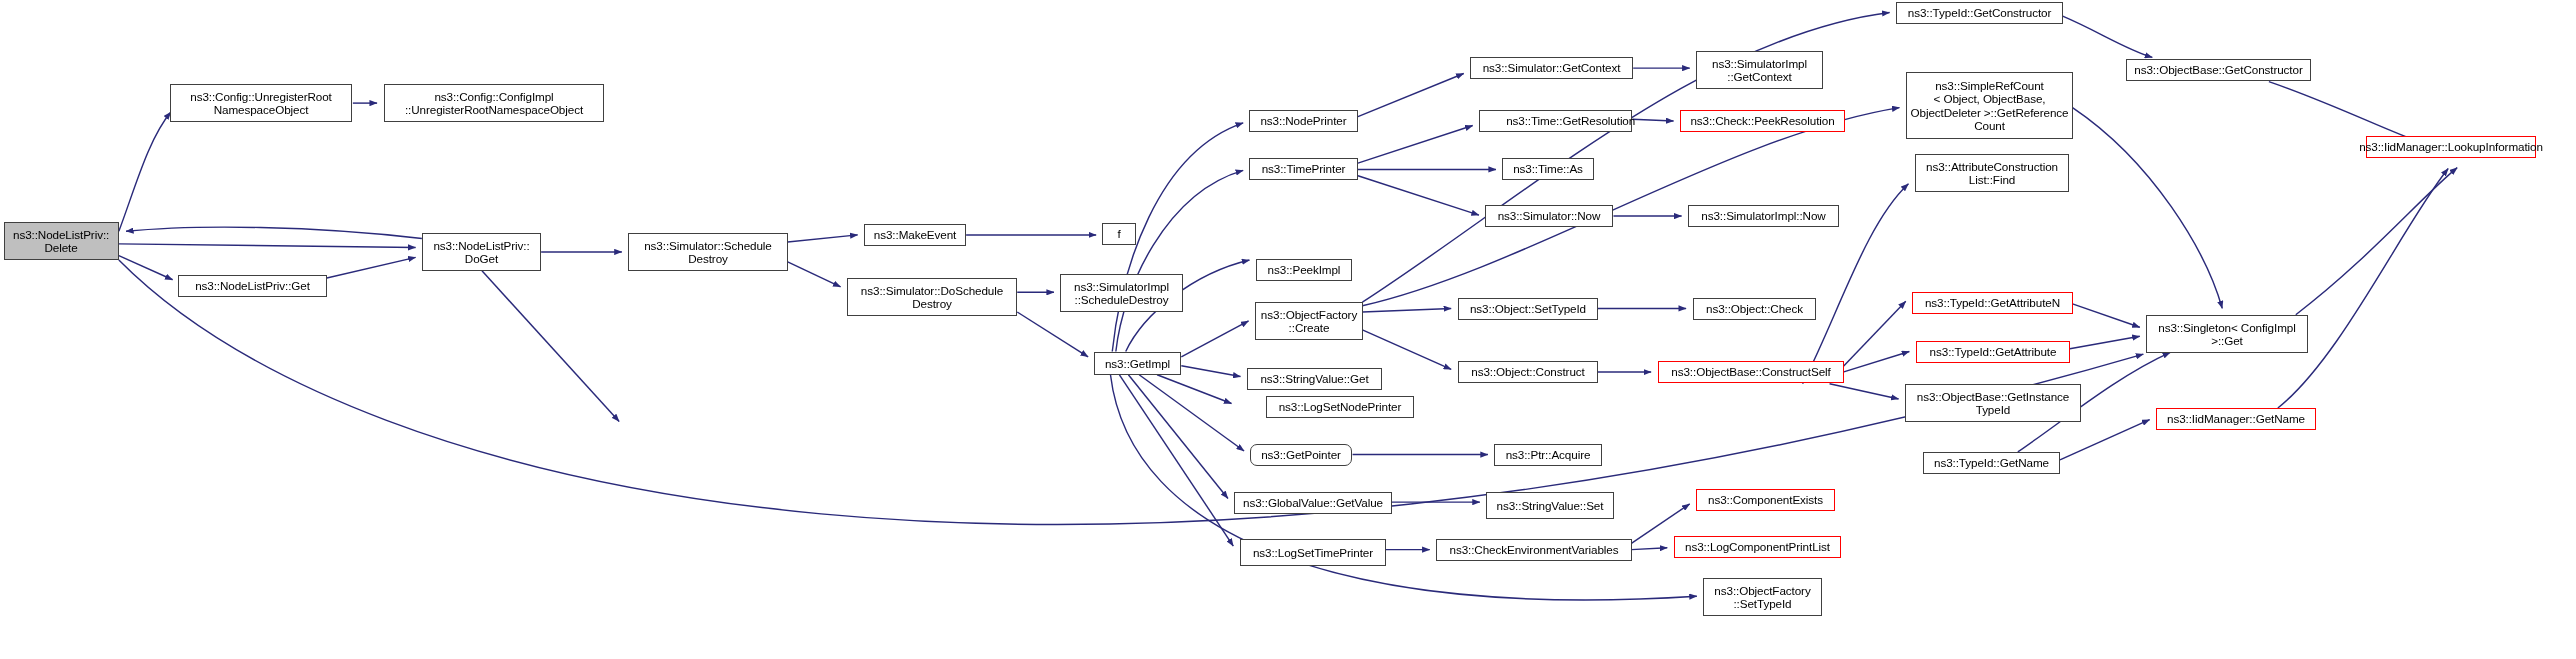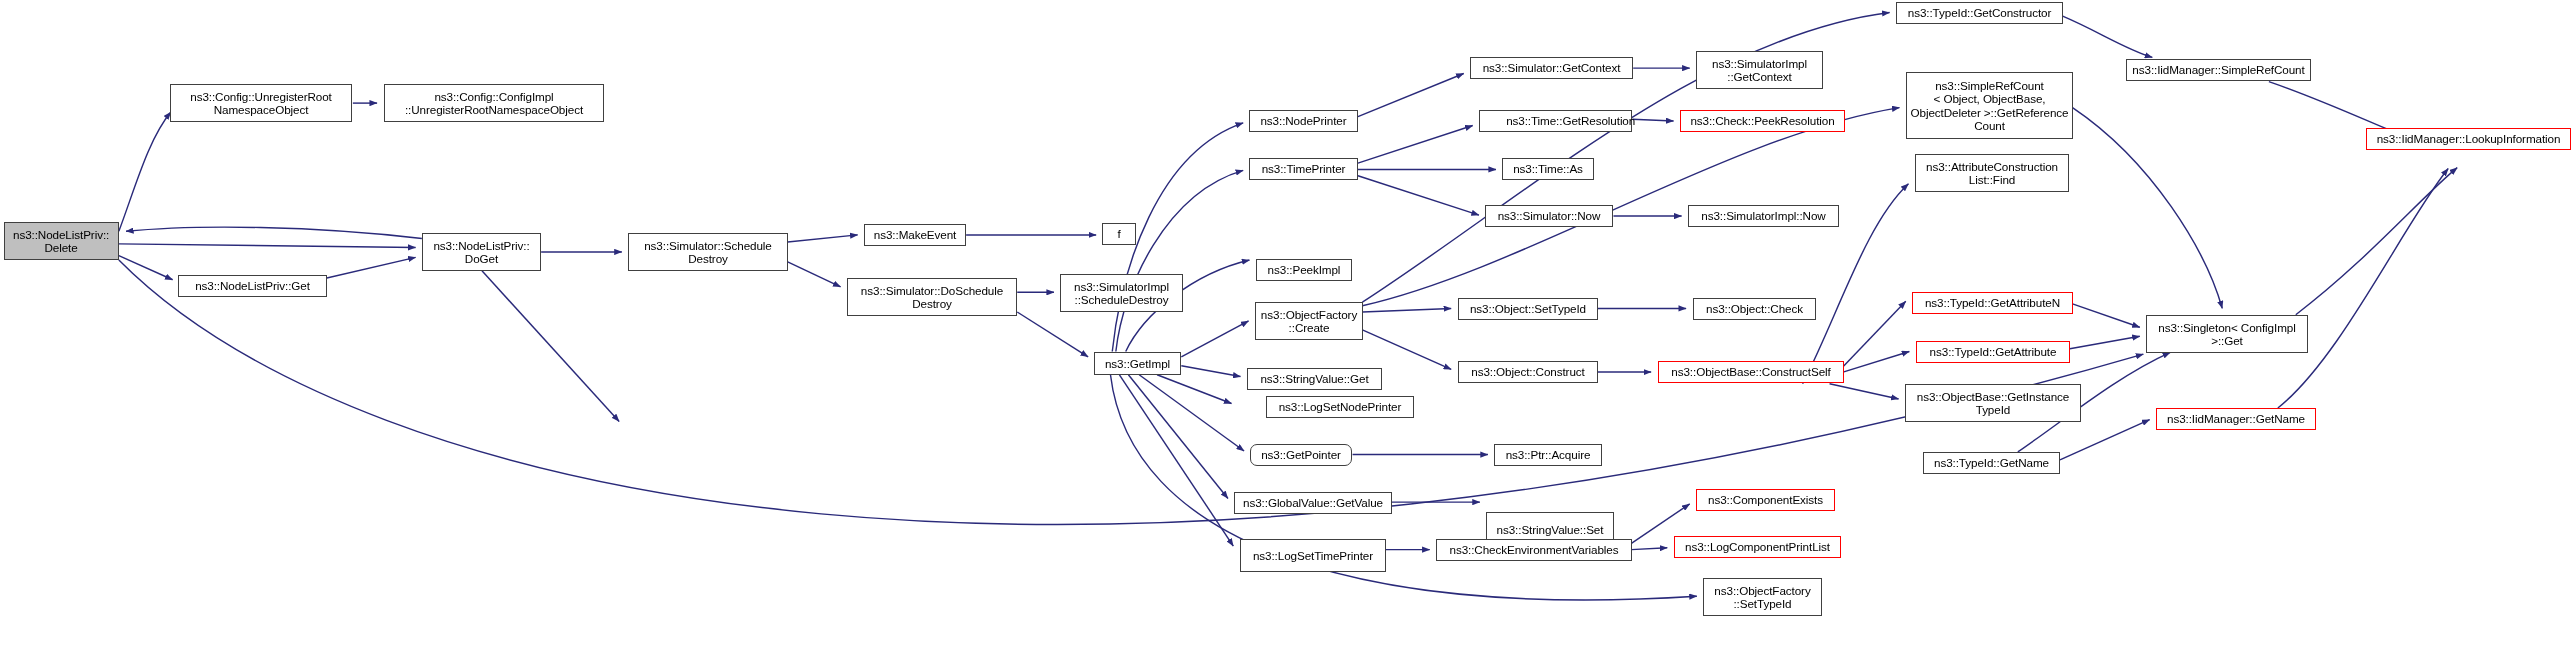--- a/index.html
+++ b/index.html
@@ -121,29 +121,29 @@
       <div class="node" style="left: 1094px; top: 352px; width: 87px; height: 23px;">ns3::GetImpl</div>
       <div class="node" style="left: 1249px; top: 110px; width: 109px; height: 22.4px;">ns3::NodePrinter</div>
       <div class="node" style="left: 1249px; top: 158px; width: 109px; height: 22.4px;">ns3::TimePrinter</div>
       <div class="node" style="left: 1256px; top: 249px; width: 96px; height: 22.4px; margin-top: 10px;">ns3::PeekImpl</div>
       <div class="node" style="left: 1255px; top: 302px; width: 108px; height: 38px;">ns3::ObjectFactory
 ::Create</div>
       <div class="node" style="left: 1247px; top: 368px; width: 135px; height: 22.4px;">ns3::StringValue::Get</div>
       <div class="node" style="left: 1238px; top: 396px; width: 148px; height: 22.4px; margin-left: 28px;">ns3::LogSetNodePrinter</div>
       <div class="node" style="left: 1250px; top: 444px; width: 102px; height: 22.4px; border-radius: 7px;">ns3::GetPointer</div>
       <div class="node" style="left: 1234px; top: 492px; width: 158px; height: 22.4px;">ns3::GlobalValue::GetValue</div>
-      <div class="node" style="left: 1240px; top: 539px; width: 146px; height: 33px;">ns3::LogSetTimePrinter</div>
+      <div class="node" style="left: 1240px; top: 539px; width: 146px; height: 27px;">ns3::LogSetTimePrinter</div>
       <div class="node" style="left: 1470px; top: 57px; width: 163px; height: 22.4px;">ns3::Simulator::GetContext</div>
       <div class="node" style="left: 1479px; top: 110px; width: 153px; height: 22.4px; padding-left: 33px;">ns3::Time::GetResolution</div>
       <div class="node" style="left: 1502px; top: 158px; width: 92px; height: 22.4px;">ns3::Time::As</div>
       <div class="node" style="left: 1485px; top: 205px; width: 128px; height: 22.4px;">ns3::Simulator::Now</div>
       <div class="node" style="left: 1458px; top: 298px; width: 140px; height: 22.4px;">ns3::Object::SetTypeId</div>
       <div class="node" style="left: 1458px; top: 361px; width: 140px; height: 22.4px;">ns3::Object::Construct</div>
       <div class="node" style="left: 1494px; top: 444px; width: 108px; height: 22.4px;">ns3::Ptr::Acquire</div>
-      <div class="node" style="left: 1486px; top: 512px; width: 128px; height: 36px;">ns3::StringValue::Set</div>
+      <div class="node" style="left: 1486px; top: 492px; width: 128px; height: 27px;">ns3::StringValue::Set</div>
       <div class="node" style="left: 1436px; top: 539px; width: 196px; height: 22.4px;">ns3::CheckEnvironmentVariables</div>
       <div class="node" style="left: 1696px; top: 51px; width: 127px; height: 38px;">ns3::SimulatorImpl
 ::GetContext</div>
       <div class="node red" style="left: 1680px; top: 110px; width: 165px; height: 22.4px;">ns3::Check::PeekResolution</div>
       <div class="node" style="left: 1688px; top: 205px; width: 151px; height: 22.4px;">ns3::SimulatorImpl::Now</div>
       <div class="node" style="left: 1693px; top: 298px; width: 123px; height: 22.4px;">ns3::Object::Check</div>
       <div class="node red" style="left: 1658px; top: 361px; width: 186px; height: 22.4px;">ns3::ObjectBase::ConstructSelf</div>
       <div class="node red" style="left: 1696px; top: 489px; width: 139px; height: 22.4px;">ns3::ComponentExists</div>
       <div class="node red" style="left: 1674px; top: 536px; width: 167px; height: 22.4px;">ns3::LogComponentPrintList</div>
       <div class="node" style="left: 1703px; top: 578px; width: 119px; height: 38px;">ns3::ObjectFactory
@@ -153,21 +153,21 @@
 ObjectDeleter &gt;::GetReference
 Count</div>
       <div class="node" style="left: 1915px; top: 154px; width: 154px; height: 38px;">ns3::AttributeConstruction
 List::Find</div>
       <div class="node red" style="left: 1912px; top: 292px; width: 161px; height: 22.4px;">ns3::TypeId::GetAttributeN</div>
       <div class="node red" style="left: 1916px; top: 341px; width: 154px; height: 22.4px;">ns3::TypeId::GetAttribute</div>
       <div class="node" style="left: 1905px; top: 384px; width: 176px; height: 38px;">ns3::ObjectBase::GetInstance
 TypeId</div>
       <div class="node" style="left: 1923px; top: 452px; width: 137px; height: 22.4px;">ns3::TypeId::GetName</div>
       <div class="node" style="left: 1896px; top: 1.8px; width: 167px; height: 22.4px;">ns3::TypeId::GetConstructor</div>
-      <div class="node" style="left: 2126px; top: 59px; width: 185px; height: 22.4px;">ns3::IidManager::SimpleRefCount</div>
+      <div class="node" style="left: 2126px; top: 59px; width: 185px; height: 22.4px;">ns3::ObjectBase::GetConstructor</div>
       <div class="node" style="left: 2146px; top: 315px; width: 162px; height: 38px;">ns3::Singleton&lt; ConfigImpl
 &gt;::Get</div>
       <div class="node red" style="left: 2156px; top: 408px; width: 160px; height: 22.4px;">ns3::IidManager::GetName</div>
-      <div class="node red" style="left: 2366px; top: 128px; width: 205px; height: 22.4px;">ns3::IidManager::LookupInformation</div>
+      <div class="node red" style="left: 2366px; top: 136px; width: 170px; height: 22.4px;">ns3::IidManager::LookupInformation</div>
     </div>
 
 </div>
 
 
 </body></html>

